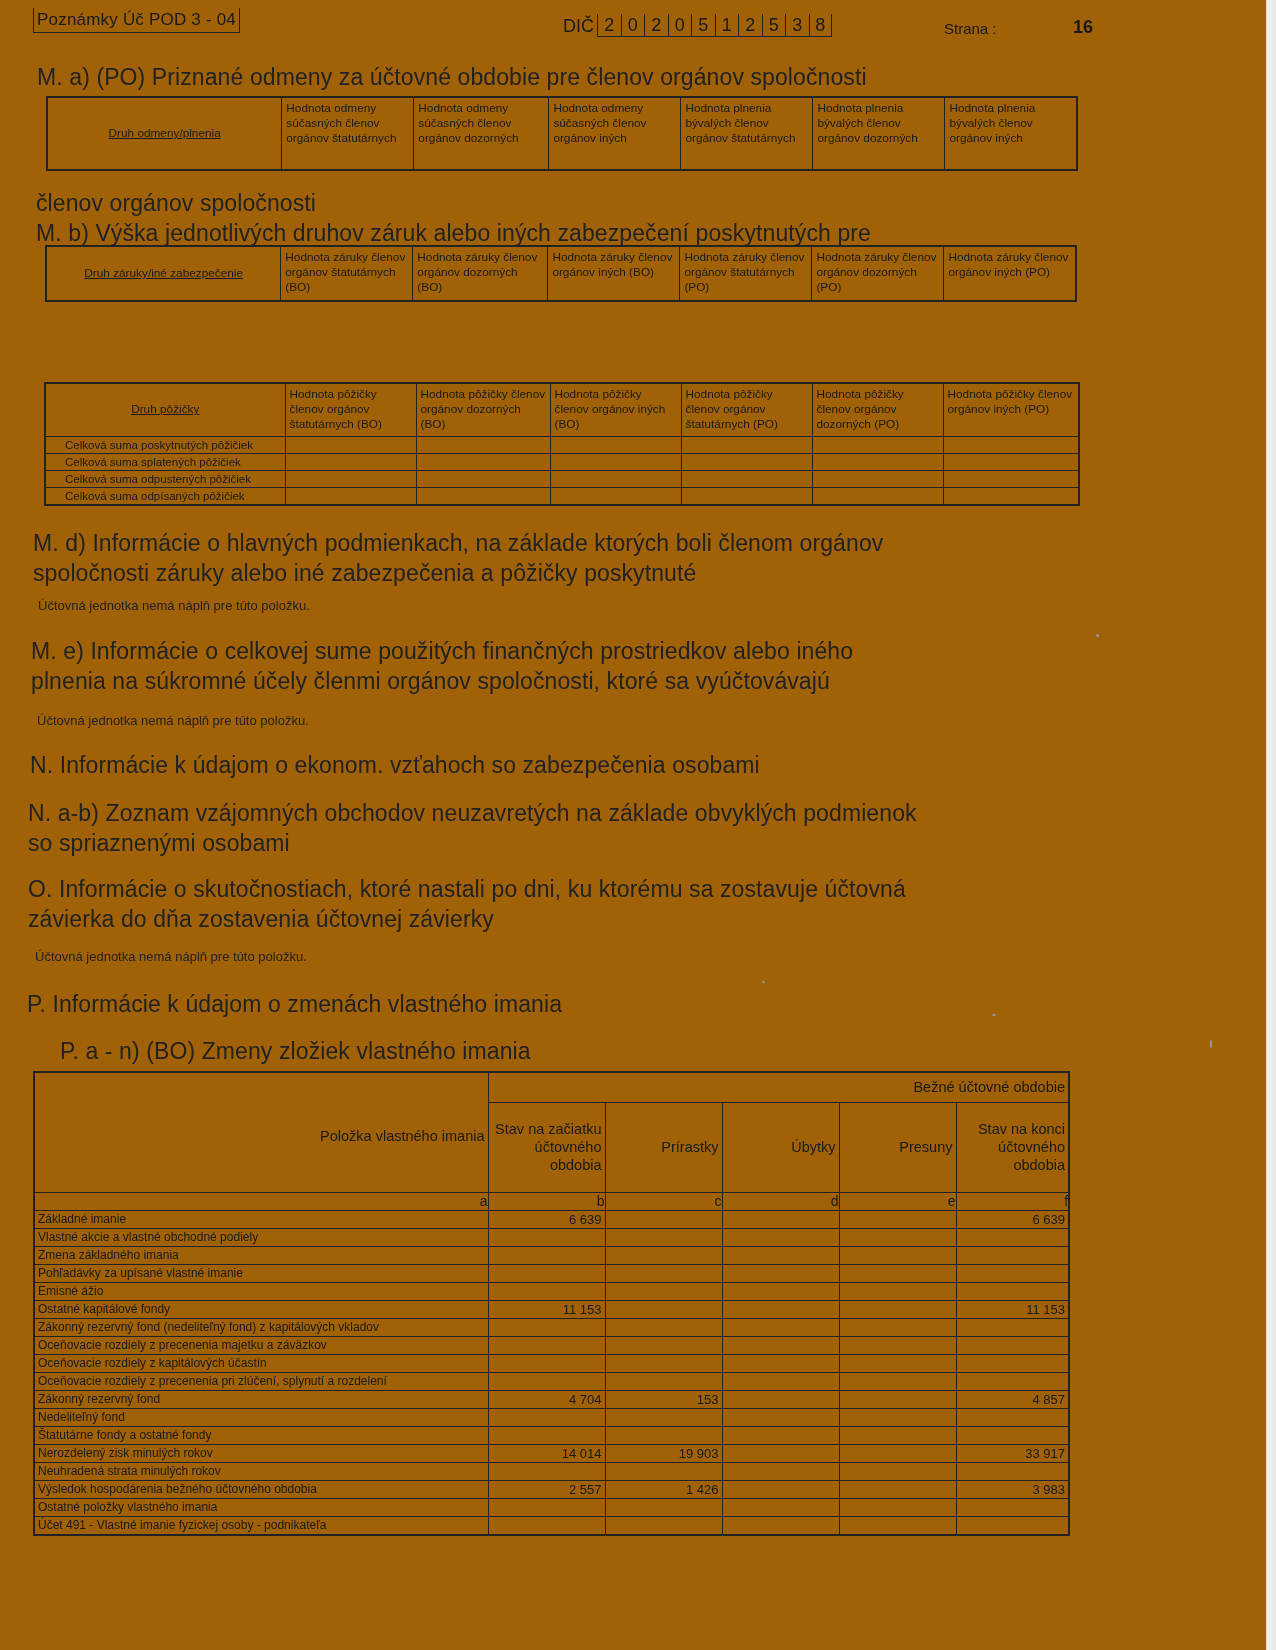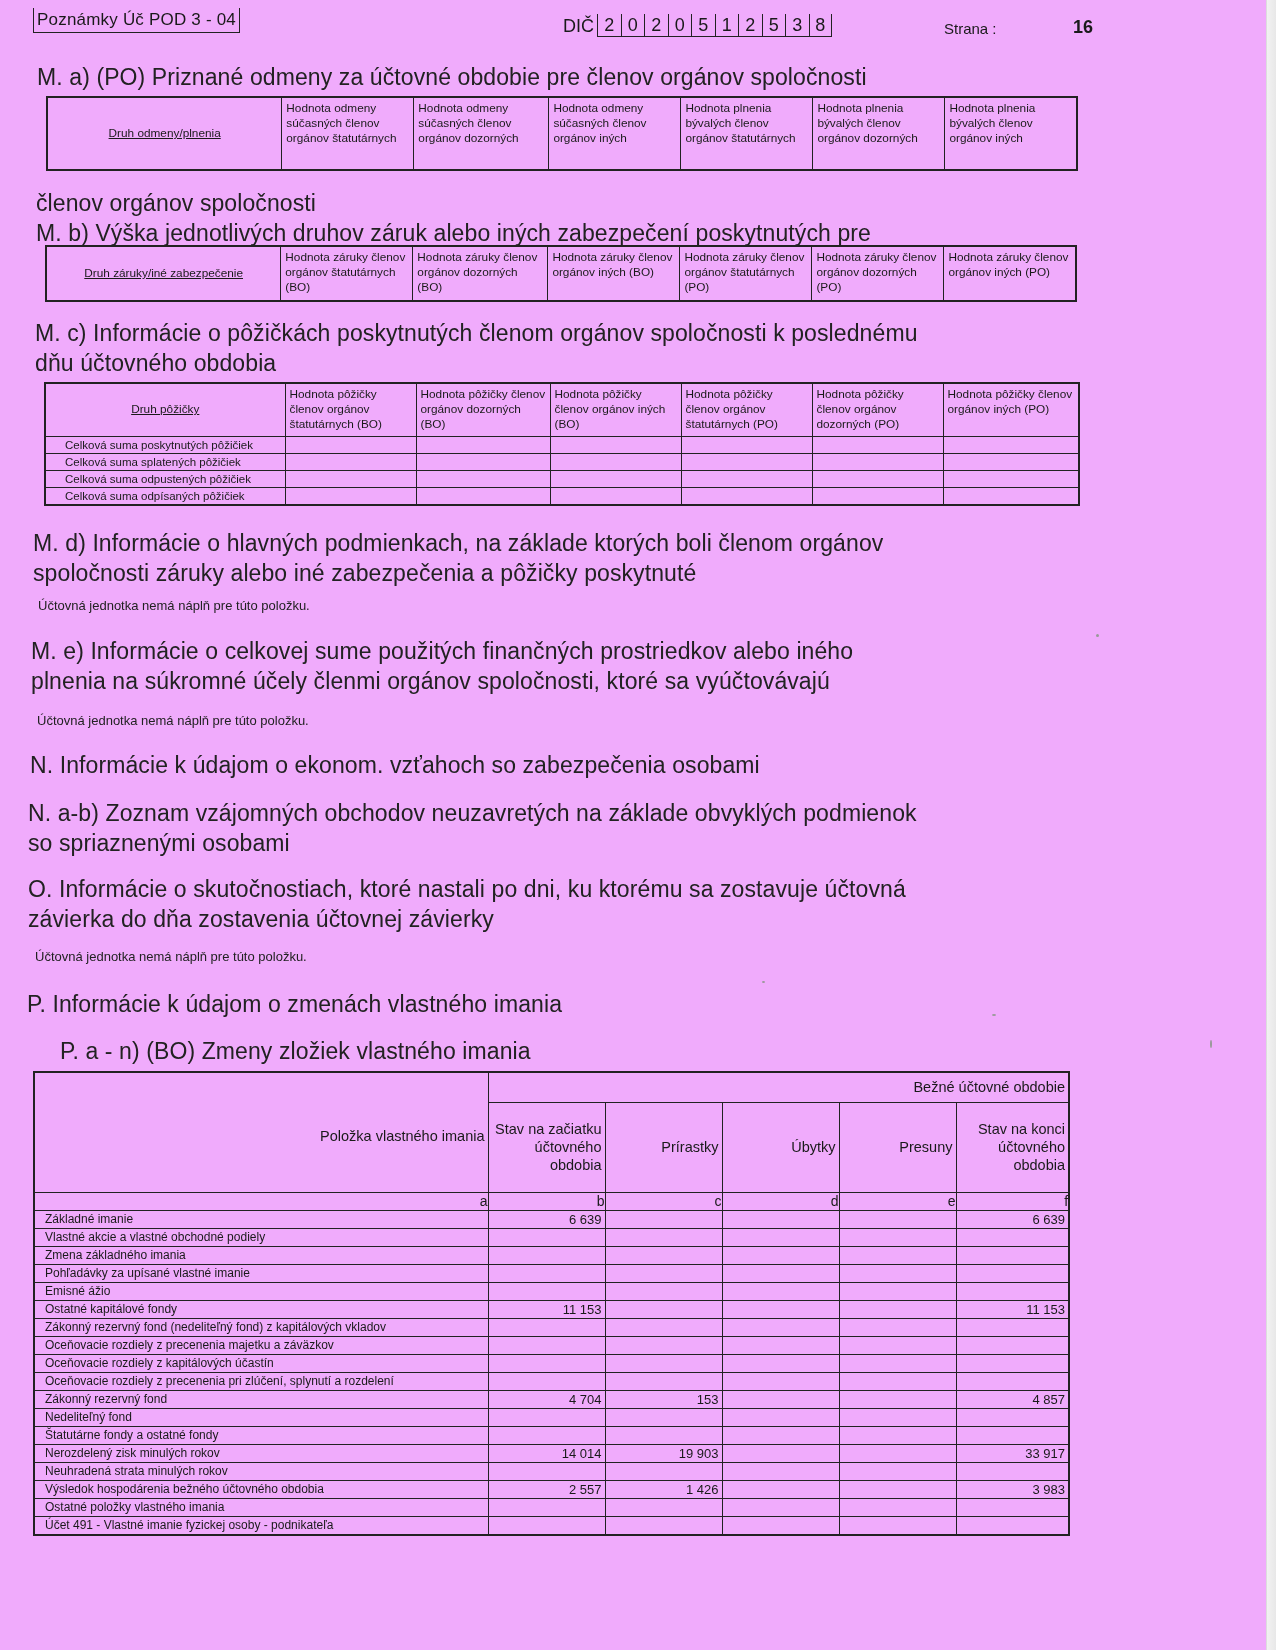--- a/index.html
+++ b/index.html
@@ -1,18 +1,18 @@
 <!DOCTYPE html>
 <html><head>
   <meta charset="utf-8">
   <style>
     * { box-sizing: border-box; margin: 0; padding: 0; }
     html, body { width: 1276px; height: 1650px; background: #ffffff; }
     body { font-family: "Liberation Sans", sans-serif; color: #1a1a1a; position: relative; overflow: hidden; }
-    .page { position: absolute; left: 0; top: 0; width: 1276px; height: 1650px; background: #f0abfc; }
+    .page { position: absolute; left: 0; top: 0; width: 1276px; height: 1650px; background: #a16207; }
     .page-edge { position: absolute; top: 0; right: 0; width: 10px; height: 1650px; background: linear-gradient(to right, #f2f2f2, #e8e8e8); border-left: 1px solid #ddd; }
 
     
     .hdr-form { position: absolute; left: 33px; top: 8px; font-size: 17px; border: 1px solid #222; border-top: none; padding: 0 3px; line-height: 24px; letter-spacing: 0.2px; }
     .hdr-dic { position: absolute; left: 563px; top: 14px; display: flex; align-items: flex-end; font-size: 18px; }
     .hdr-dic-label { margin-right: 3px; line-height: 22px; }
     .dic-boxes { display: flex; border-bottom: 1px solid #222; }
     .dic-box { width: 23.5px; text-align: center; border-left: 1px solid #222; line-height: 22px; }
     .dic-box:last-child { border-right: 1px solid #222; }
     .hdr-strana { position: absolute; left: 944px; top: 20px; font-size: 15px; }
@@ -27,21 +27,21 @@
     td, th { border: 1px solid #222; font-weight: normal; vertical-align: top; }
     .tm th { font-size: 11.8px; text-align: left; padding: 3px 4px; line-height: 15px; }
     .tm th.first { text-align: center; vertical-align: middle; text-decoration: underline; }
     .tm { border: 2px solid #222; }
     .tc td.lbl { font-size: 11.5px; padding: 0 19px; line-height: 16px; white-space: nowrap; overflow: hidden; }
     .tc td { height: 17px; }
 
     
     .tp { border: 2px solid #222; }
     .tp th { font-size: 14.5px; text-align: right; vertical-align: middle; line-height: 18px; padding: 2px 3px; }
-    .tp td.lbl { font-size: 12px; padding: 0 10px; line-height: 17px; white-space: nowrap; overflow: hidden; vertical-align: bottom; }
+    .tp td.lbl { font-size: 12px; padding: 0 3px; line-height: 17px; white-space: nowrap; overflow: hidden; vertical-align: bottom; }
     .tp td.num { font-size: 13px; text-align: right; padding: 0 3px; vertical-align: top; line-height: 17px; }
     .tp td.numf { vertical-align: bottom; }
     .tp tr.row td { height: 17.7px; }
     .tp .letters th { font-size: 14px; padding: 0; line-height: 17px; }
 
     .speck { position: absolute; background: #999; border-radius: 50%; }
   </style>
 </head>
 <body>
 
@@ -111,24 +111,20 @@
       <th>Hodnota záruky členov orgánov štatutárnych (BO)</th>
       <th>Hodnota záruky členov orgánov dozorných (BO)</th>
       <th>Hodnota záruky členov orgánov iných (BO)</th>
       <th>Hodnota záruky členov orgánov štatutárnych (PO)</th>
       <th>Hodnota záruky členov orgánov dozorných (PO)</th>
       <th>Hodnota záruky členov orgánov iných (PO)</th>
     </tr>
   </tbody>
     </table>
 
-  <div class="h" style="left:35px; top:318px;">
-    <div>M. c) Informácie o pôžičkách poskytnutých členom orgánov spoločnosti k poslednému</div>
-    <div>dňu účtovného obdobia</div>
-  </div>
   <table class="tm tc" style="left:44px; top:382px; width:1034px;">
     <colgroup>
         <col style="width:240px">
         <col style="width:131px">
         <col style="width:134px">
         <col style="width:131px">
         <col style="width:131px">
         <col style="width:131px">
         <col style="width:136px">
       </colgroup>

